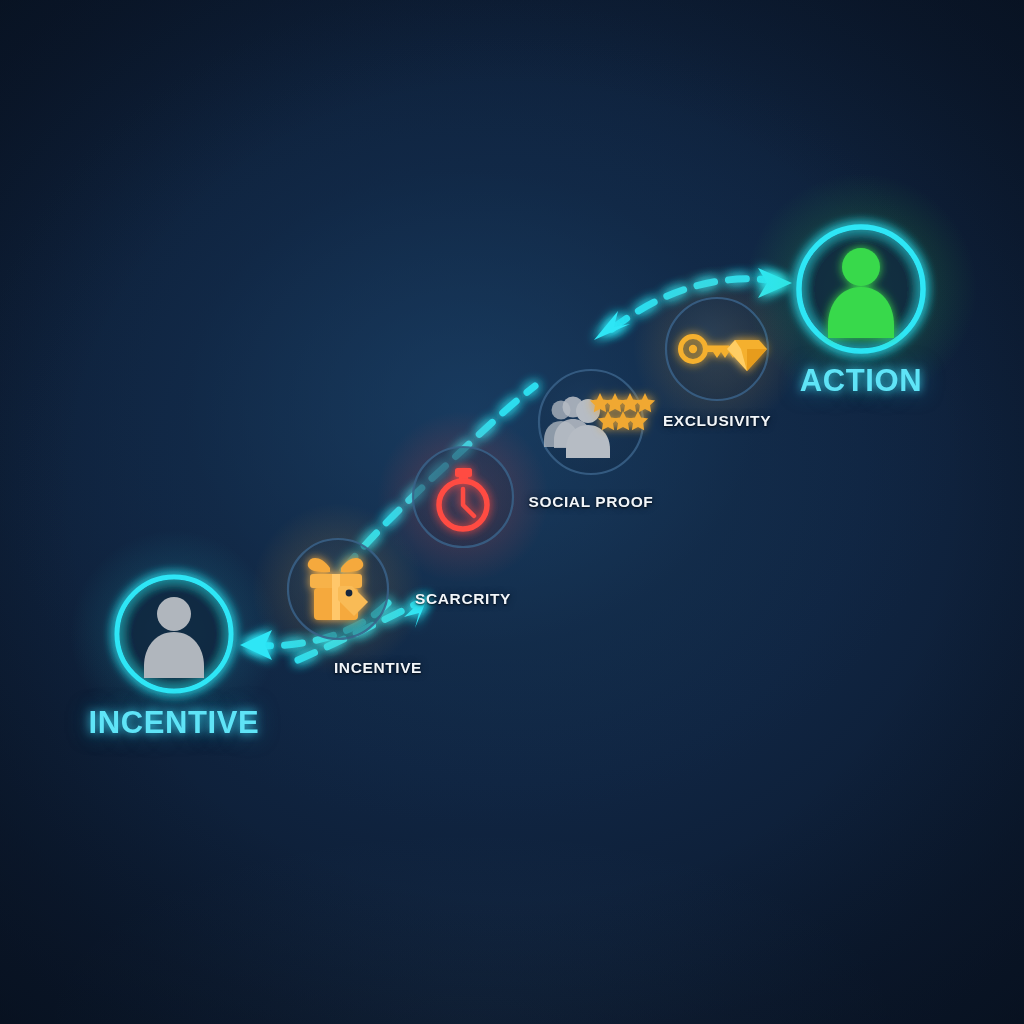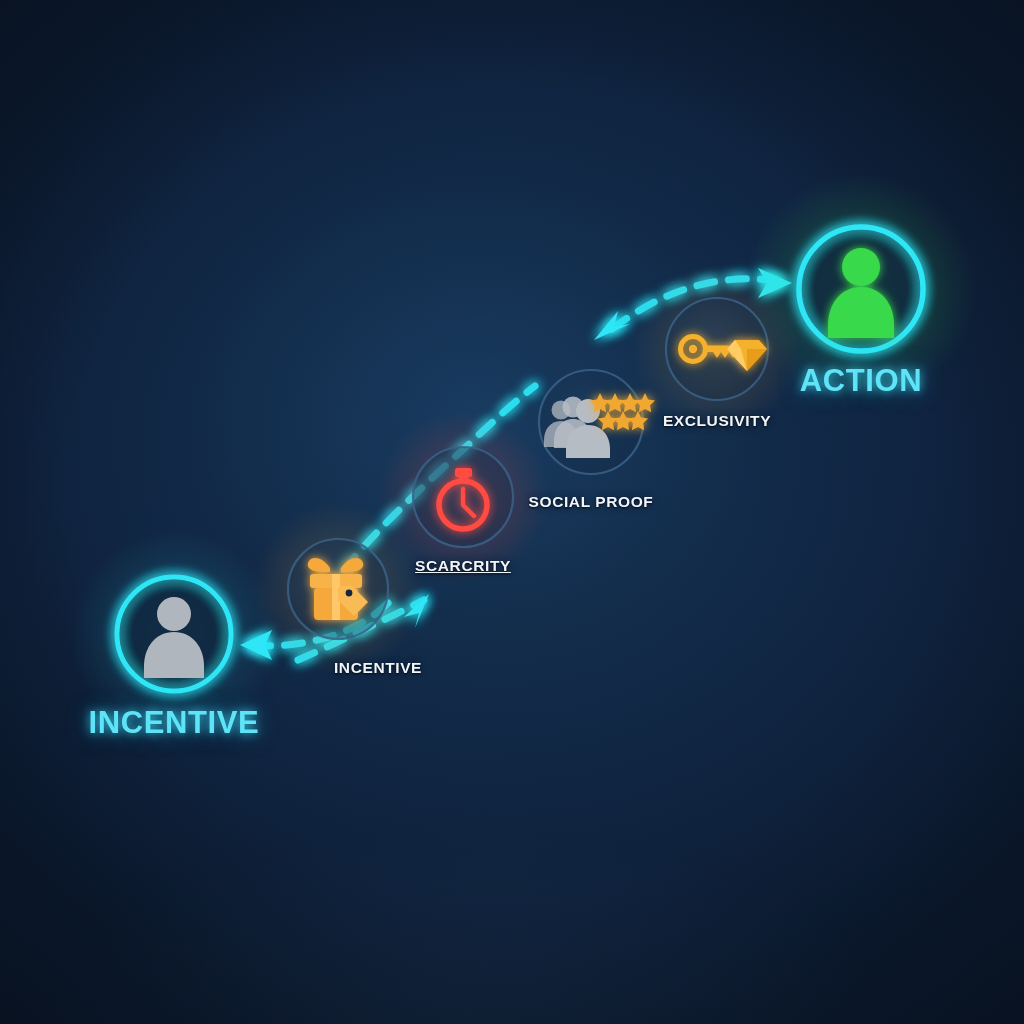--- a/index.html
+++ b/index.html
@@ -228,21 +228,21 @@
         <circle cx="861" cy="267" r="19"></circle>
         <path d="M 861 287 c -21 0 -33 18 -33 38 l 0 13 l 66 0 l 0 -13 c 0 -20 -12 -38 -33 -38 Z"></path>
       </g>
     </g>
   </svg>
 
   <div class="node-label label-endpoint" style="left:174px; top:705px;">INCENTIVE</div>
 
   <div class="node-label label-step" style="left:338px; top:659px;margin-left:40px;">INCENTIVE</div>
 
-  <div class="node-label label-step" style="left:463px; top:557px;text-decoration:underline;">SCARCRITY</div>
+  <div class="node-label label-step" style="left:463px; top:590px;">SCARCRITY</div>
 
   <div class="node-label label-step" style="left:591px; top:481px;margin-top:12px;">SOCIAL PROOF</div>
 
   <div class="node-label label-step" style="left:717px; top:412px;">EXCLUSIVITY</div>
 
   <div class="node-label label-endpoint" style="left:861px; top:363px;">ACTION</div>
 
   <div id="haze"></div>
   <div id="vignette"></div>
 </div>

